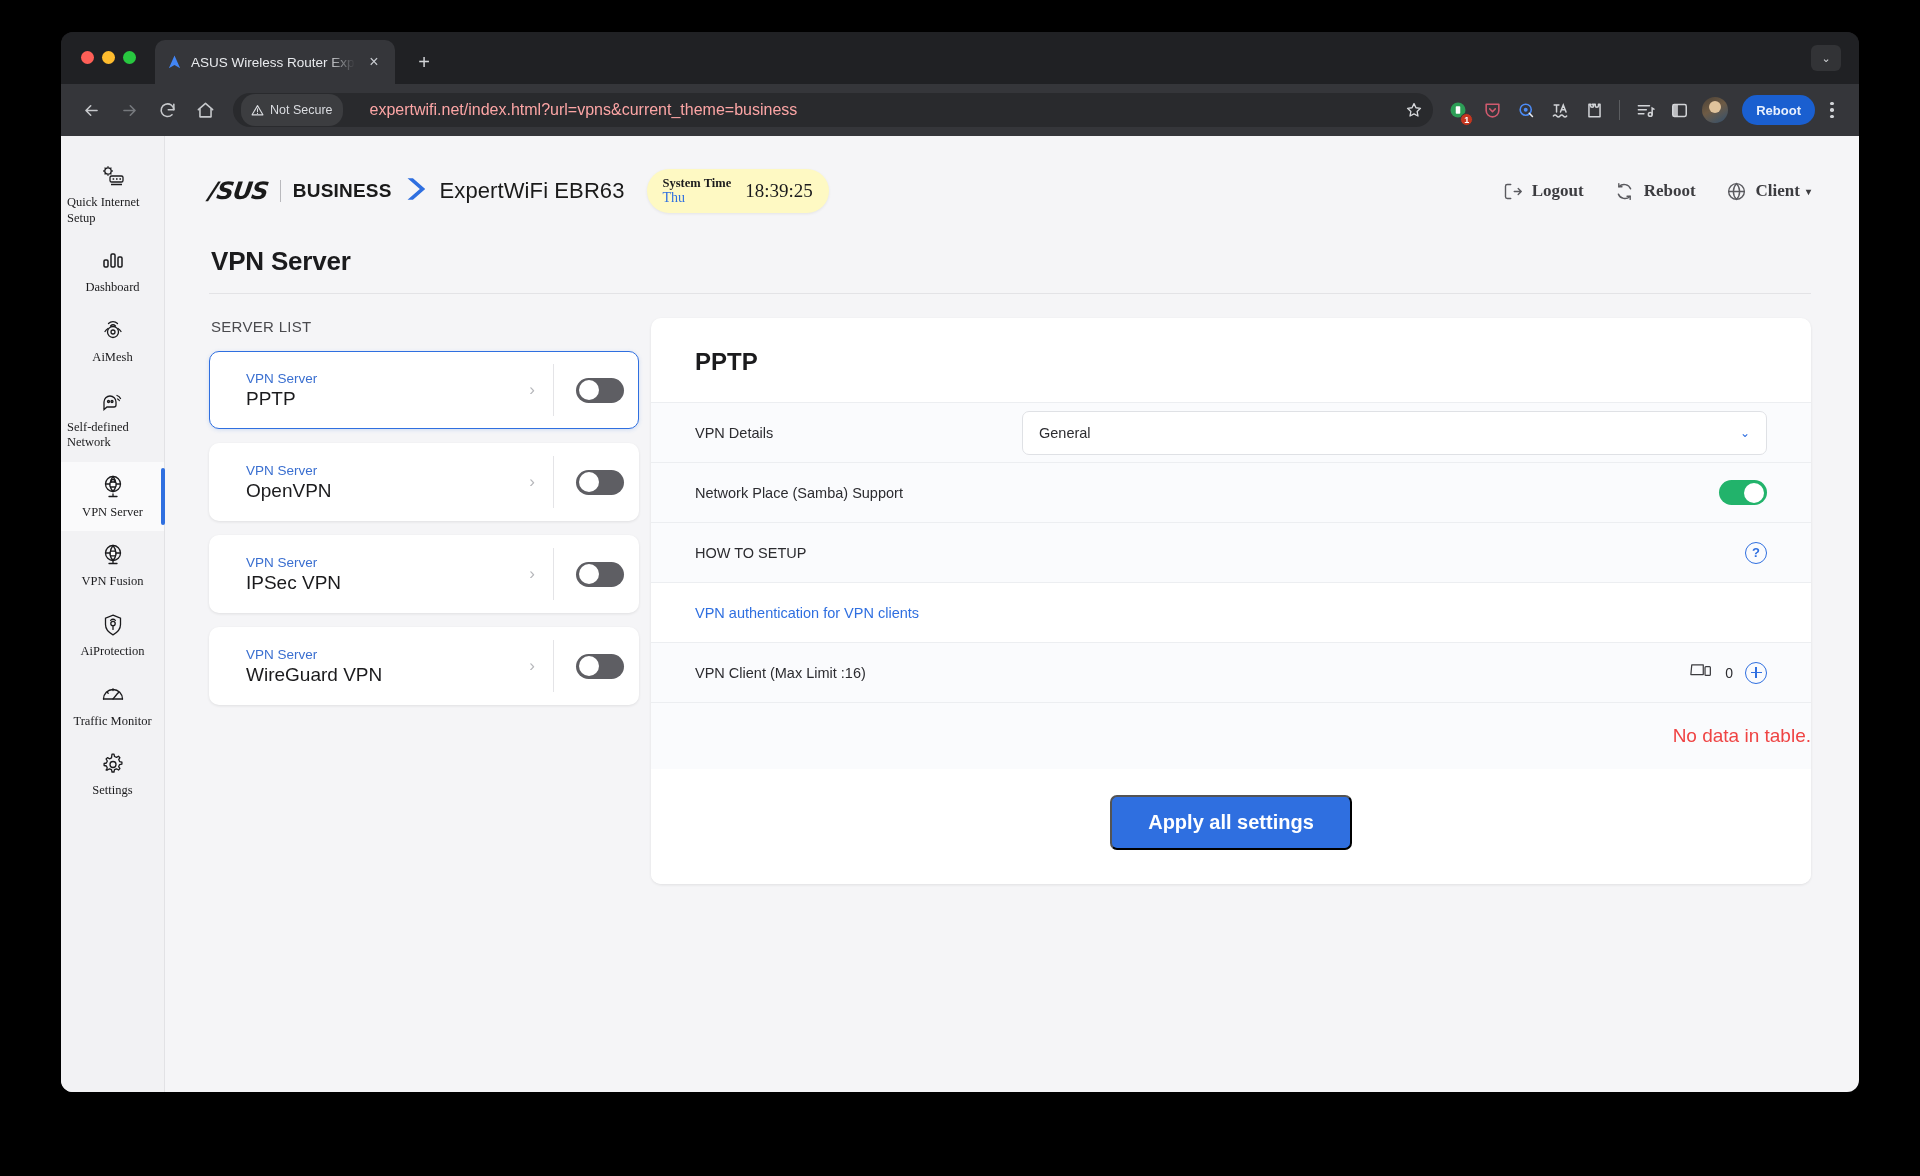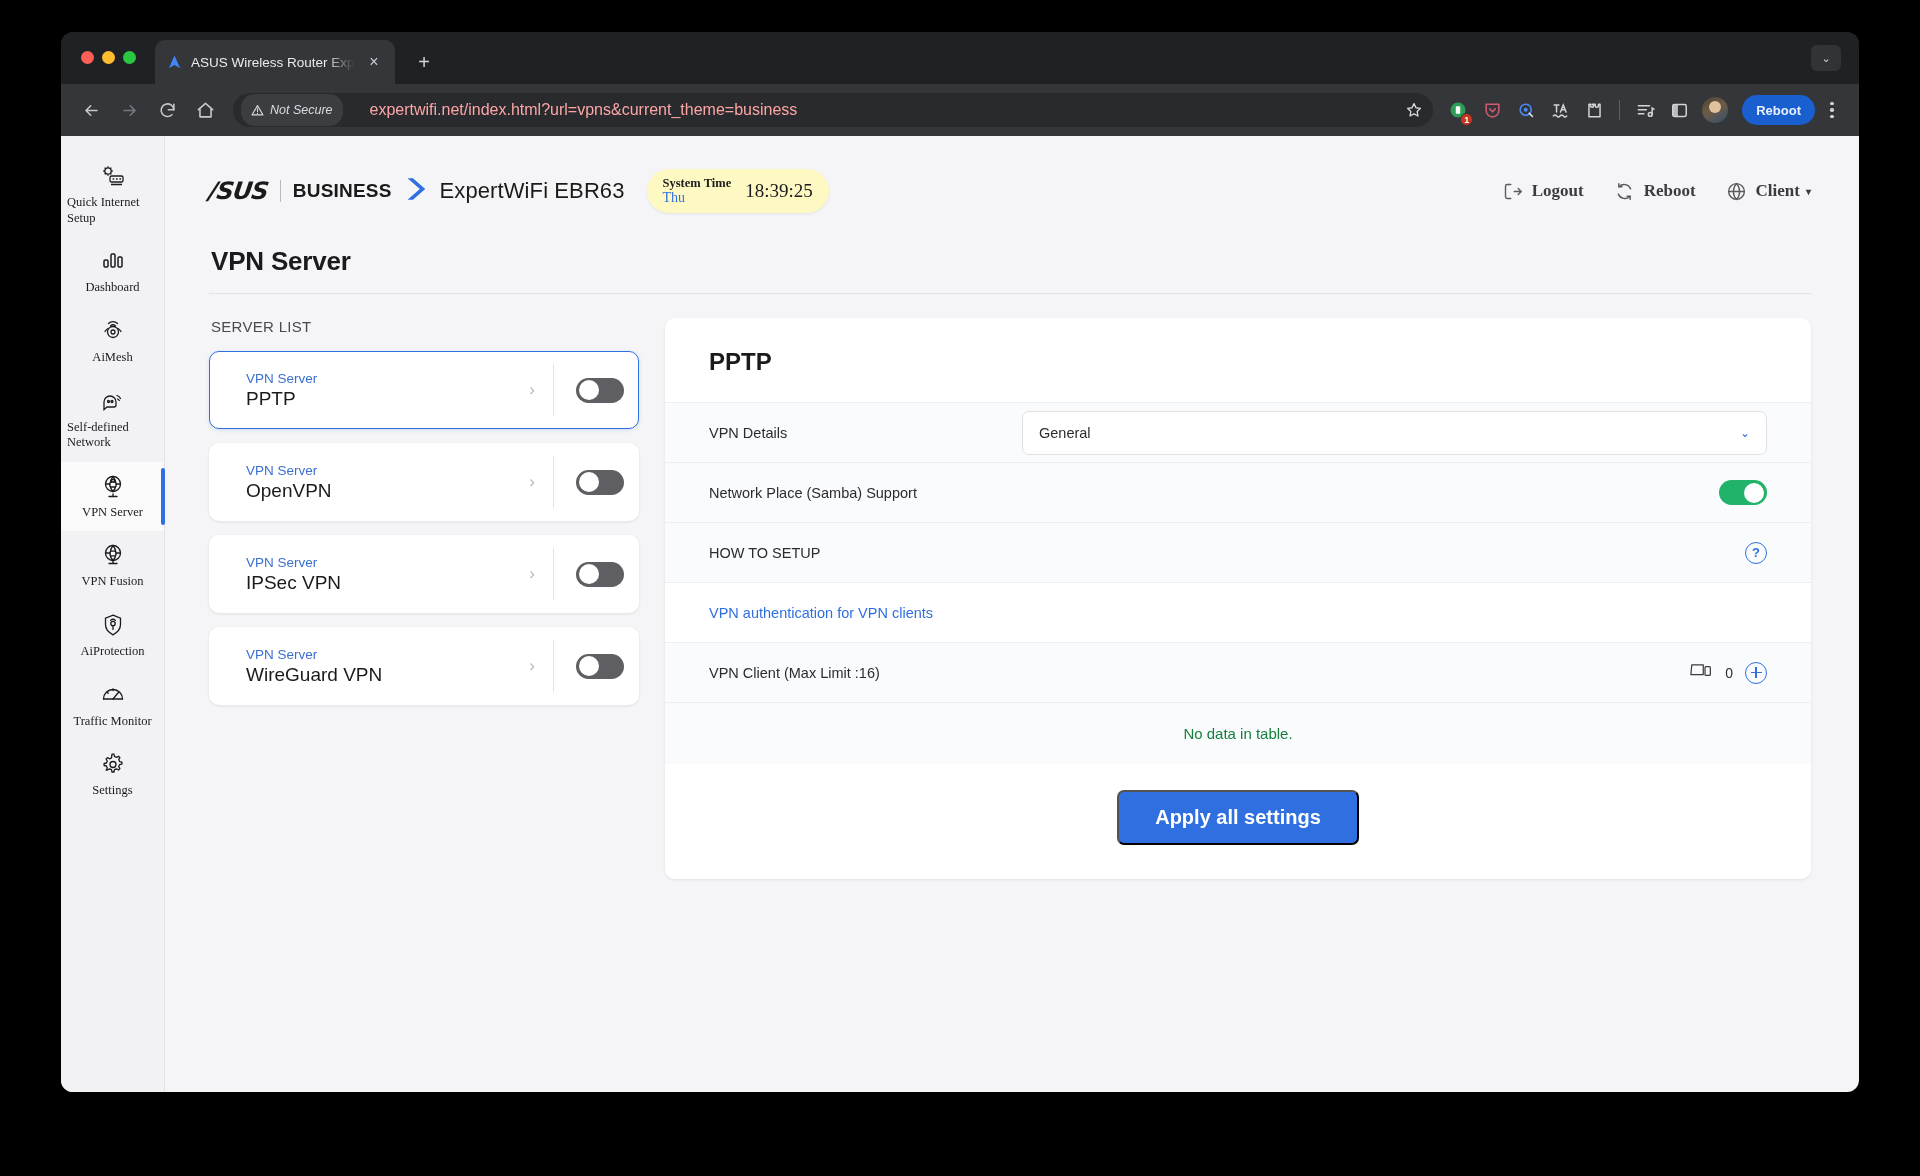--- a/index.html
+++ b/index.html
@@ -95,21 +95,20 @@
   }
   .not-secure {
     display: flex; align-items: center; gap: 6px;
     background: #3c3d40;
     border-radius: 14px;
     height: 32px;
     padding: 0 10px;
     color: #dadce0; font-size: 12.5px;
     white-space: nowrap;
     flex: 0 0 auto;
-    font-style: italic;
   }
   .url-text {
     color: #fca5a5; font-size: 16px;
     margin-left: 27px;
     white-space: nowrap; overflow: hidden; text-overflow: ellipsis;
   }
   .star-btn {
     margin-left: auto; flex: 0 0 auto;
     width: 26px; height: 26px;
     display: flex; align-items: center; justify-content: center;
@@ -246,21 +245,21 @@
 
   
   .page-title {
     font-size: 26px; font-weight: bold; color: #1b1b1d;
     margin: 26px 0 16px 2px;
     letter-spacing: -.2px;
   }
   .title-rule { height: 1px; background: #e3e3e6; margin-bottom: 24px; }
 
   
-  .main-cols { display: flex; gap: 26px; }
+  .main-cols { display: flex; gap: 12px; }
 
   .server-col { width: 430px; flex: 0 0 430px; }
   .server-list-label {
     font-size: 15px; color: #4a4a4e; letter-spacing: .3px;
     margin: 0 0 16px 2px;
   }
   .server-card {
     background: #fff;
     border-radius: 10px;
     height: 78px;
@@ -345,23 +344,23 @@
   }
   .plus-icon::before, .plus-icon::after {
     content:""; position:absolute; background:#2f6fe0;
   }
   .plus-icon::before { width: 11px; height: 1.8px; }
   .plus-icon::after { width: 1.8px; height: 11px; }
 
   .no-data {
     border-top: 1px solid #eceef1;
     background: #fafbfd;
-    text-align: center;
+    text-align: right;
     padding: 22px 0;
-    font-size: 15px; color: #15803d;
+    font-size: 19px; color: #ef4444;
   }
   .apply-wrap {
     background: #fff;
     padding: 26px 0 34px;
     display: flex; justify-content: center;
   }
   .apply-btn {
     background: #2f6fe0; color: #fff;
     font-size: 20px; font-weight: bold;
     border-radius: 7px;

